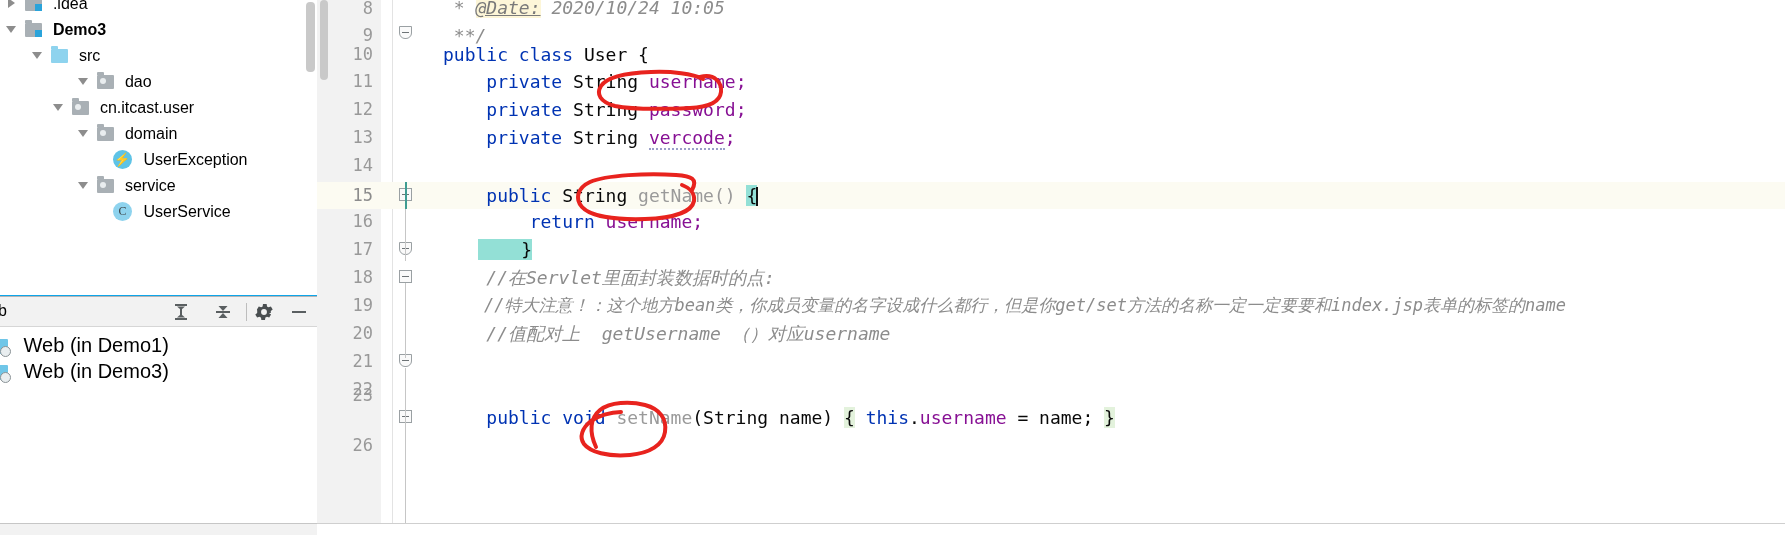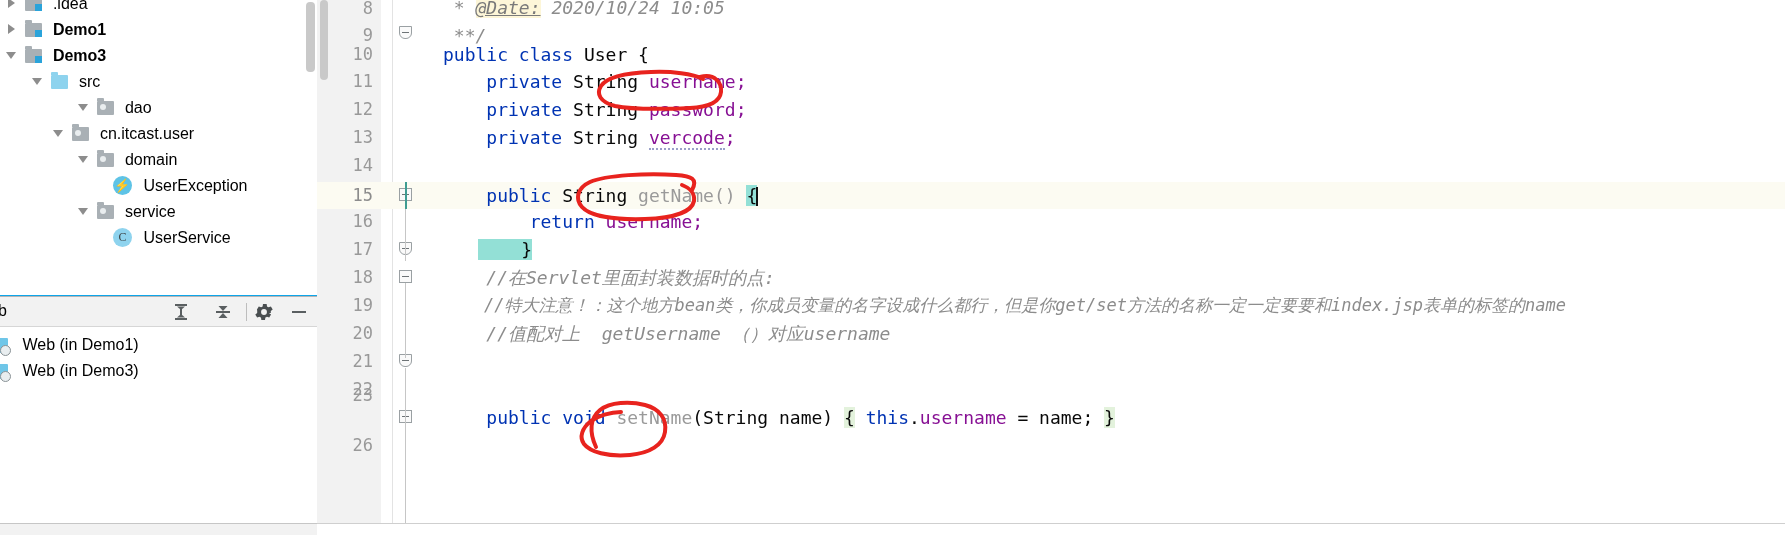--- a/index.html
+++ b/index.html
@@ -64,21 +64,21 @@
   #tree-scroll{position:absolute;right:2px;top:2px;width:9px;height:70px;background:#c9c9c9;border-radius:4px;}
 
   
   #webpanel{position:absolute;left:0;top:296px;width:317px;height:226px;background:#ffffff;
             border-top:1px solid #b5b5b5;}
   #webhdr{position:relative;height:29px;background:#f2f2f2;border-bottom:1px solid #d6d6d6;}
   #webhdr .ttl{position:absolute;left:-11px;top:5px;font-size:16px;color:#000;}
   .tbbtn{position:absolute;top:4px;width:22px;height:22px;}
   .divider{position:absolute;top:6px;width:1px;height:18px;background:#bdbdbd;}
 
-  .webrow{height:26px;line-height:26px;white-space:nowrap;font-size:16px;padding-left:0px;}
+  .webrow{height:26px;line-height:26px;white-space:nowrap;font-size:20px;padding-left:0px;}
 
   
   #bottomstrip{position:absolute;left:0;top:523px;width:317px;height:12px;background:#f2f2f2;border-top:1px solid #c6c6c6;}
 
   
   #editor{position:absolute;left:317px;top:0;width:1468px;height:535px;background:#ffffff;overflow:hidden;
           font-family:"DejaVu Sans Mono","Liberation Mono",monospace;}
   #gutter-bg{position:absolute;left:0;top:0;width:64px;height:523px;background:#f2f2f2;}
   #gutter-sep{position:absolute;left:75px;top:0;width:1px;height:523px;background:#e3e3e3;}
   #editor-left-scroll{position:absolute;left:3px;top:0;width:8px;height:80px;background:#c9c9c9;border-radius:4px;}
@@ -119,25 +119,20 @@
   <div id="left">
 
     <div id="tree">
 
       <div class="trow" style="top:0;padding-left:6px;margin-top:-10px;">
         <span class="arrow right"></span>
         <span class="ico module"></span>
         <span class="lbl">.idea</span>
       </div>
 
-      <div class="trow" style="padding-left:6px;">
-        <span class="arrow right"></span>
-        <span class="ico module"></span>
-        <span class="lbl bold">Demo1</span>
-      </div>
 
       <div class="trow" style="padding-left:6px;">
         <span class="arrow down"></span>
         <span class="ico module"></span>
         <span class="lbl bold">Demo3</span>
       </div>
 
       <div class="trow" style="padding-left:32px;">
         <span class="arrow down"></span>
         <span class="ico srcfolder"></span>

